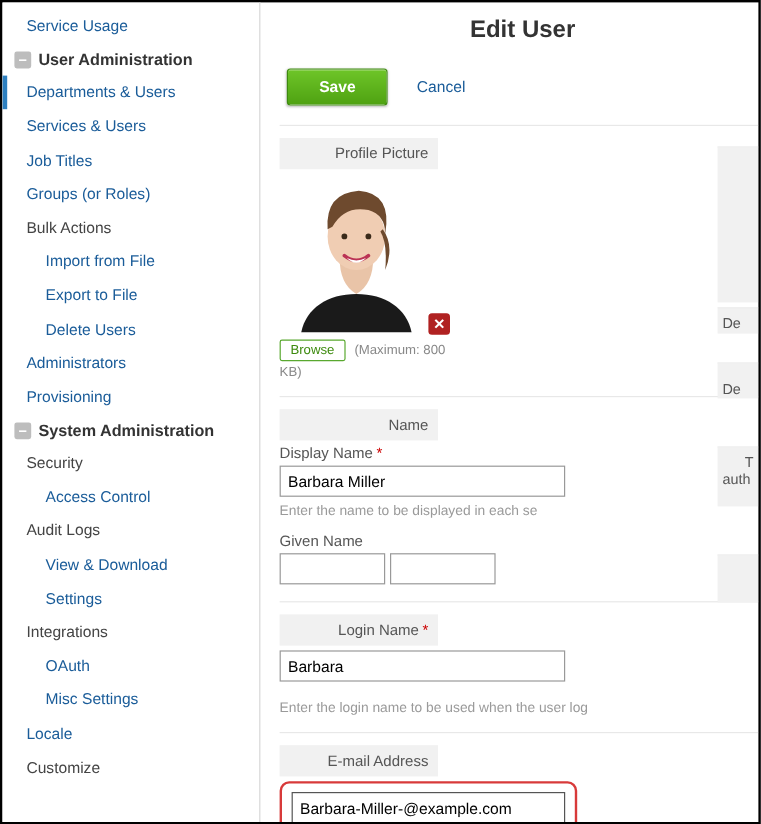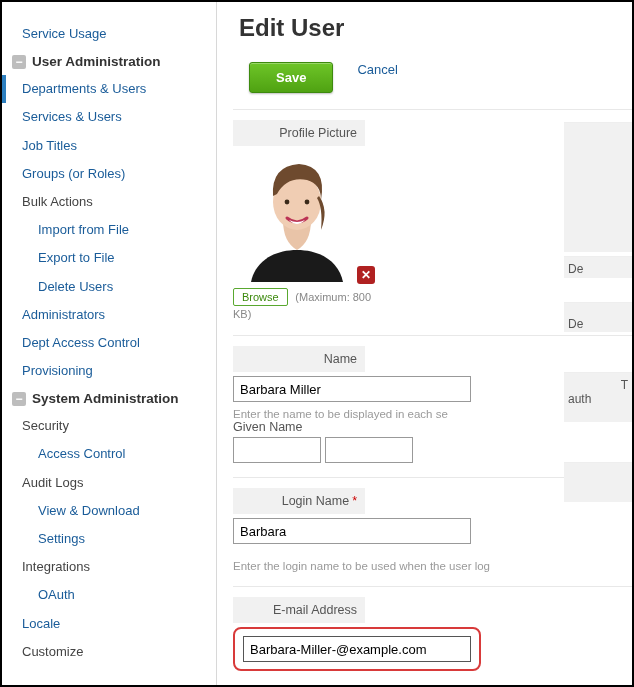--- a/index.html
+++ b/index.html
@@ -16,21 +16,21 @@
   .app {
     display: flex;
     width: 100%;
     height: 100%;
   }
   .sidebar {
     width: 215px;
     flex-shrink: 0;
     background: #fff;
     border-right: 1px solid #d8d8d8;
-    padding-top: 18px;
+    padding-top: 6px;
   }
   .sidebar a, .sidebar .plain-item {
     display: block;
     padding: 5px 10px 5px 20px;
     color: #1a5c99;
     text-decoration: none;
     font-size: 13px;
     line-height: 1.4;
     cursor: pointer;
   }
@@ -63,29 +63,30 @@
     border-radius: 2px;
     flex-shrink: 0;
   }
   .main {
     flex: 1;
     padding: 8px 0 0 16px;
     overflow: hidden;
     position: relative;
   }
   h1.page-title {
-    font-size: 24px;
+    font-size: 20px;
     font-weight: bold;
     color: #333;
     margin: 4px 0 20px 6px;
+    text-align: center;
   }
   .action-row {
-    margin: 0 0 16px 16px;
+    margin: 0 0 16px 6px;
     display: flex;
-    align-items: flex-start;
+    align-items: center;
     gap: 24px;
   }
   .btn-save {
     background: linear-gradient(#6ec528, #4fa212);
     color: #fff;
     border: 1px solid #3d8a0e;
     border-radius: 3px;
     padding: 7px 26px;
     font-size: 13px;
     font-weight: bold;
@@ -192,21 +193,21 @@
   .right-stubs {
     position: absolute;
     right: 0;
     top: 0;
     width: 12px;
     height: 100%;
   }
   .stub {
     position: absolute;
     right: 0;
-    width: 68px;
+    width: 34px;
     background: #f1f1f1;
     color: #555;
     font-size: 12px;
     padding: 5px 4px;
     text-align: left;
     overflow: hidden;
     border-top:1px solid #eee;
   }
 </style>
 </head>
@@ -222,34 +223,34 @@
     </div>
     <a class="selected">Departments &amp; Users</a>
     <a>Services &amp; Users</a>
     <a>Job Titles</a>
     <a>Groups (or Roles)</a>
     <span class="plain-item">Bulk Actions</span>
     <a class="sub">Import from File</a>
     <a class="sub">Export to File</a>
     <a class="sub">Delete Users</a>
     <a>Administrators</a>
-    <a>Dept Access Control</a>
     <a>Provisioning</a>
 
     <div class="section-head">
       <span class="collapse-icon">−</span>
       <span>System Administration</span>
     </div>
     <span class="plain-item">Security</span>
     <a class="sub">Access Control</a>
     <span class="plain-item">Audit Logs</span>
     <a class="sub">View &amp; Download</a>
     <a class="sub">Settings</a>
     <span class="plain-item">Integrations</span>
     <a class="sub">OAuth</a>
+    <a class="sub">Misc Settings</a>
     <a>Locale</a>
     <span class="plain-item">Customize</span>
   </div>
 
   <div class="main">
     <h1 class="page-title">Edit User</h1>
 
     <div class="action-row">
       <button class="btn-save">Save</button>
       <a class="link-cancel">Cancel</a>
@@ -278,24 +279,27 @@
             </div>
             <button class="browse-btn">Browse</button>
             <span class="max-note">(Maximum: 800 KB)</span>
           </div>
         </div>
       </div>
 
       <div class="form-row">
         <div class="form-label">Name</div>
         <div class="form-content">
+          <div class="form-group-label">
+            <span>Display Name</span><span class="req">*</span>
+          </div>
           <input class="text-input" value="Barbara Miller" style="">
           <div class="helper">Enter the name to be displayed in each se</div>
 
-          <div class="form-group-label" style="margin-top:0">Given Name</div>
+          <div class="form-group-label" style="margin-top:12px">Given Name</div>
           <input class="text-input short" value="" style="">
 
           <input class="text-input short" value="" style="">
         </div>
       </div>
 
       <div class="form-row">
         <div class="form-label">
           <span>Login Name</span><span class="req">*</span>
         </div>

